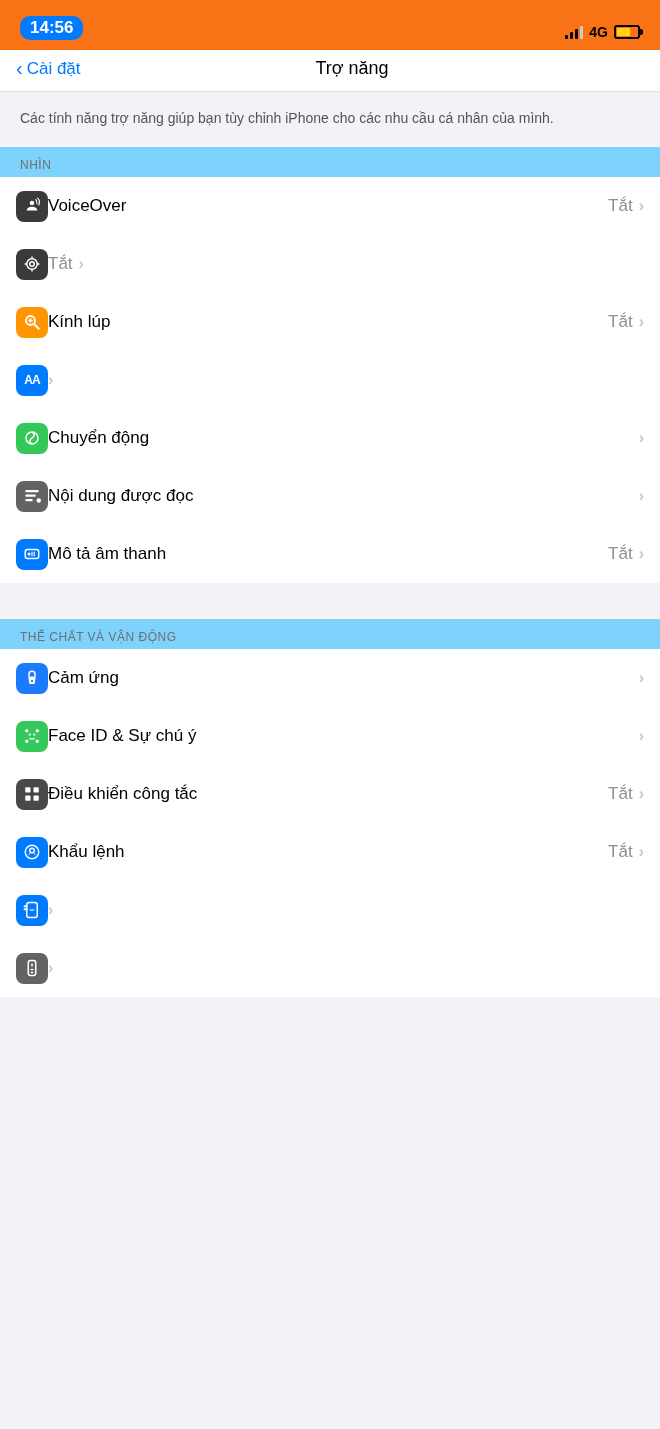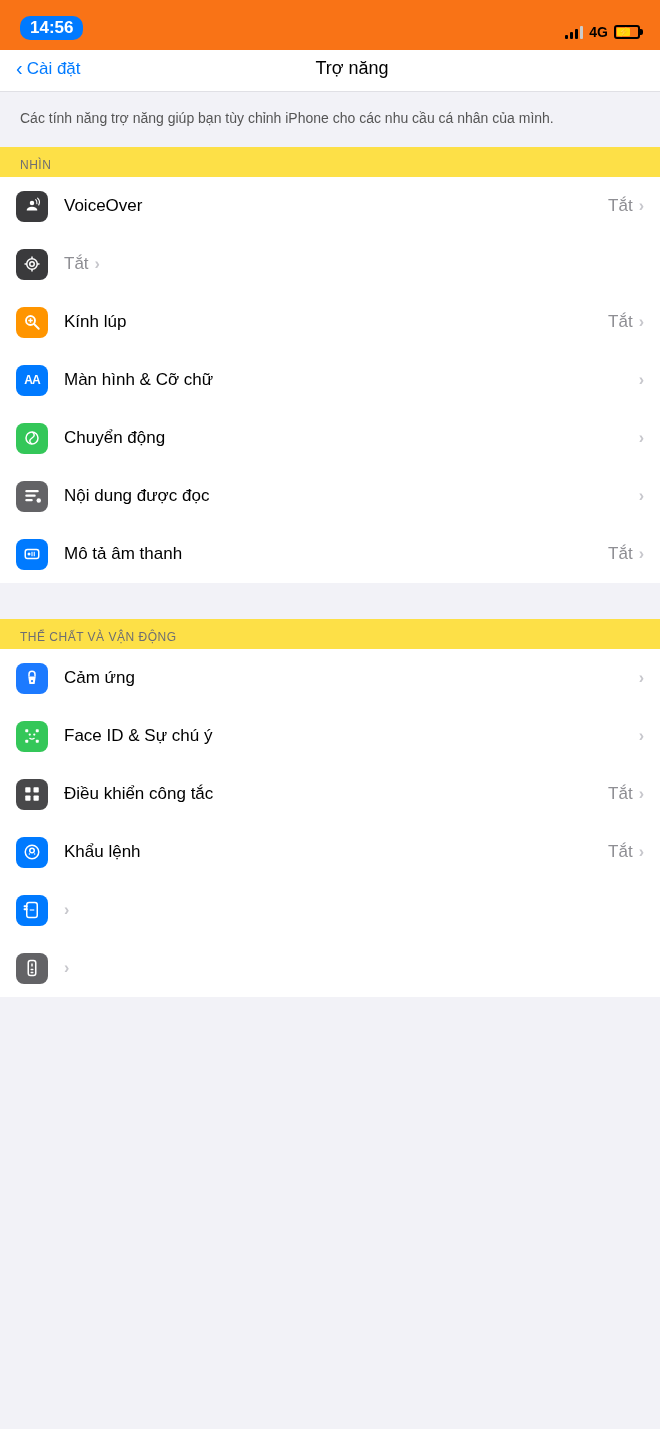--- a/index.html
+++ b/index.html
@@ -126,21 +126,21 @@
     }
     .description-text {
       font-size: 14px;
       color: #555;
       line-height: 1.5;
     }
 
     
     .section-header {
       padding: 8px 20px 4px 20px;
-      background: #fde047;
+      background: #7dd3fc;
     }
     .section-header-text {
       font-size: 12px;
       font-weight: 500;
       color: #6e6e73;
       text-transform: uppercase;
       letter-spacing: 0.5px;
     }
 
     
@@ -167,21 +167,20 @@
       height: 0.5px;
       background: #c6c6c8;
     }
     .item-icon {
       width: 32px;
       height: 31px;
       border-radius: 8px;
       display: flex;
       align-items: center;
       justify-content: center;
-      margin-right: 16px;
       flex-shrink: 0;
       font-size: 16px;
       color: #fff;
     }
     .item-label {
       flex: 1;
       font-size: 17px;
       color: #000;
     }
     .item-value {
@@ -297,21 +296,20 @@
     </div>
     <span class="item-label">Kính lúp</span>
     <span class="item-value">Tắt</span>
     <span class="item-chevron">›</span>
   </div>
 
   <div class="settings-item">
     <div class="item-icon icon-blue" style="font-size:12px; font-weight:700; letter-spacing:-1px;">
       AA
     </div>
-    <span class="item-label">Màn hình &amp; Cỡ chữ</span>
     <span class="item-chevron">›</span>
   </div>
 
   <div class="settings-item">
     <div class="item-icon icon-green">
       <svg width="18" height="18" viewBox="0 0 24 24" fill="none">
         <circle cx="12" cy="12" r="8" stroke="white" stroke-width="2"></circle>
         <path d="M12 4 Q18 8 12 12 Q6 16 12 20" stroke="white" stroke-width="2" fill="none"></path>
       </svg>
     </div>

